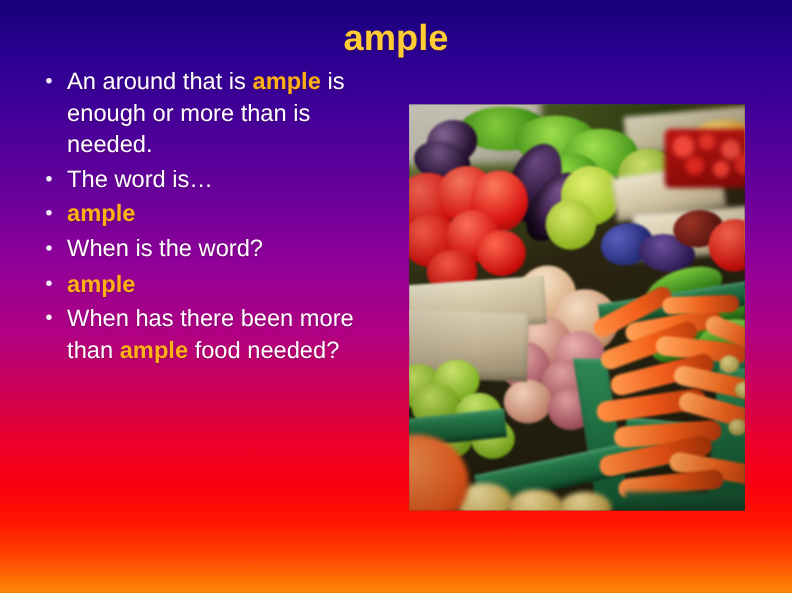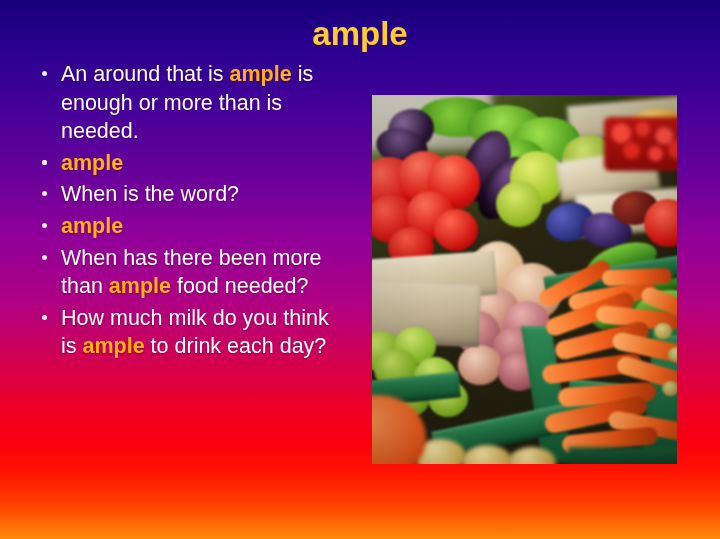--- a/index.html
+++ b/index.html
@@ -136,20 +136,21 @@
 
   <div id="bullets">
 
     <div class="bullet">
       <span class="dot"></span>
       <span class="txt"><span>An around that is </span><span class="hl">ample</span><span> is enough or more than is needed.</span></span>
     </div>
 
     <div class="bullet">
       <span class="dot"></span>
+      <span class="txt">The word is…</span>
     </div>
 
     <div class="bullet gold">
       <span class="dot"></span>
       <span class="txt"> ample</span>
     </div>
 
     <div class="bullet">
       <span class="dot"></span>
       <span class="txt">When is the word?</span>
@@ -158,24 +159,20 @@
     <div class="bullet gold">
       <span class="dot"></span>
       <span class="txt"> ample</span>
     </div>
 
     <div class="bullet">
       <span class="dot"></span>
       <span class="txt"><span>When has there been more than </span><span class="hl">ample</span><span> food needed?</span></span>
     </div>
 
-    <div class="bullet">
-      <span class="dot"></span>
-      <span class="txt"><span>How much milk do you think is </span><span class="hl">ample</span><span> to drink each day?</span></span>
-    </div>
 
   </div>
 
   <div id="photo-wrap">
     <div id="photo">
 
       <div class="bg-wash"></div>
 
       <div class="band blur-heavy" style="top:-4px;left:-6px;width:130px;height:58px;background:linear-gradient(150deg,#e8e4d8,#c3bead 60%,#8d8a78);"></div>
       <div class="band blur-heavy" style="top:-6px;left:120px;width:200px;height:34px;background:linear-gradient(120deg,#4a5a1e,#2d3b12 55%,#6a4c12);"></div>

